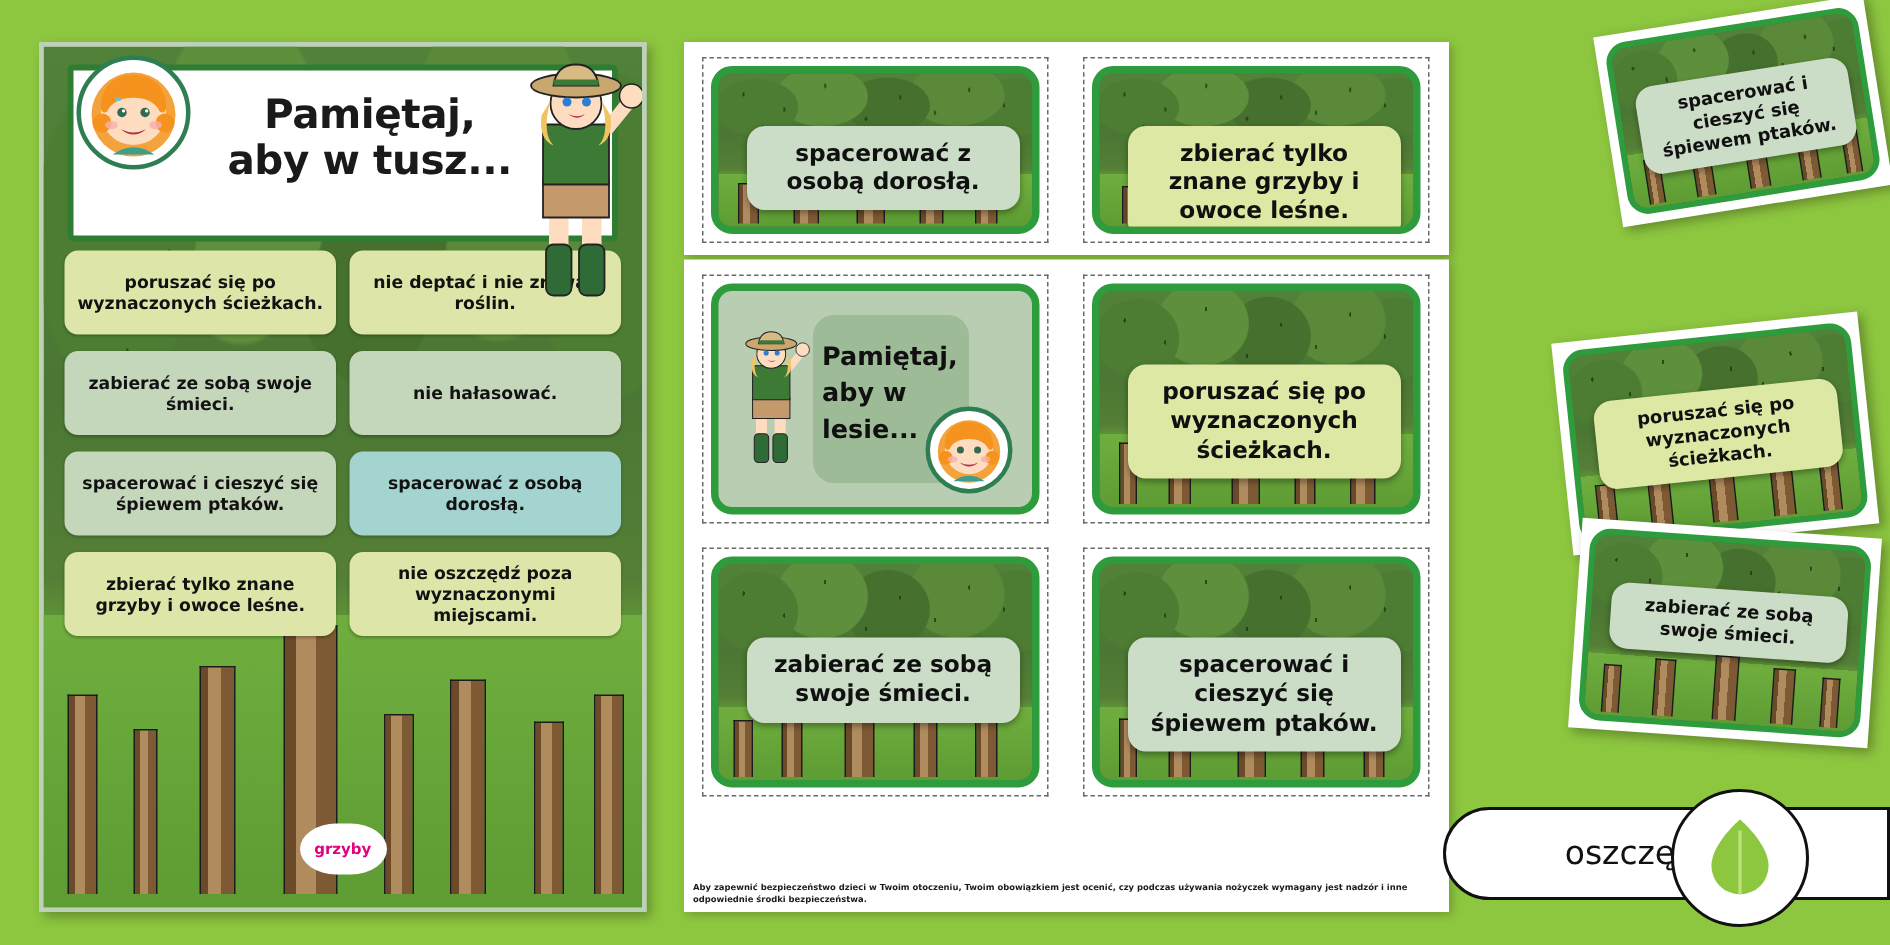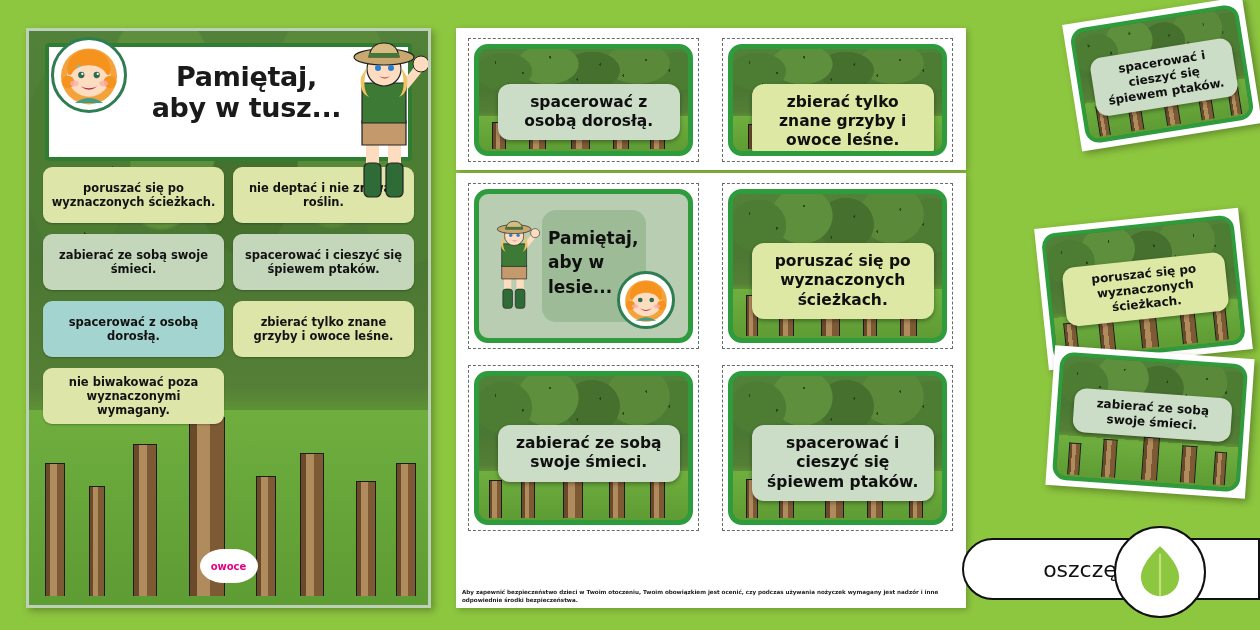--- a/index.html
+++ b/index.html
@@ -268,29 +268,30 @@
       <circle cx="42" cy="31" r="3" fill="#2a7fd4"></circle>
       <circle cx="55" cy="31" r="3" fill="#2a7fd4"></circle>
       <path d="M43 39q6 5 11 0q-5 3-11 0z" fill="#b1334a"></path>
     </svg>
   </div>
 
   <div class="rules-grid">
     <div class="rule c-olive">poruszać się po wyznaczonych ścieżkach.</div>
     <div class="rule c-olive">nie deptać i nie zrywać roślin.</div>
     <div class="rule c-sage">zabierać ze sobą swoje śmieci.</div>
+    <div class="rule c-sage">nie hałasować.</div>
     <div class="rule c-sage">spacerować i cieszyć się śpiewem ptaków.</div>
     <div class="rule c-teal">spacerować z osobą dorosłą.</div>
     <div class="rule c-olive">zbierać tylko znane grzyby i owoce leśne.</div>
-    <div class="rule c-olive">nie biwakować poza wyznaczonymi wymagany.</div>
+    <div class="rule c-olive">nie oszczędź poza wyznaczonymi miejscami.</div>
   </div>
 
   <div class="twinkl">
     <div class="twinkl-cloud"></div>
-    <div class="twinkl-word">owoce</div>
+    <div class="twinkl-word">grzyby</div>
   </div>
 </div>
 
 <div class="sheet" id="sheet-top">
   <div class="cut-grid">
 
     <div class="cut-cell" style="left:12px; top:10px; width:231px; height:124px;">
       <div class="card">
         <div class="card-forest forest">
           <div class="trunks">

